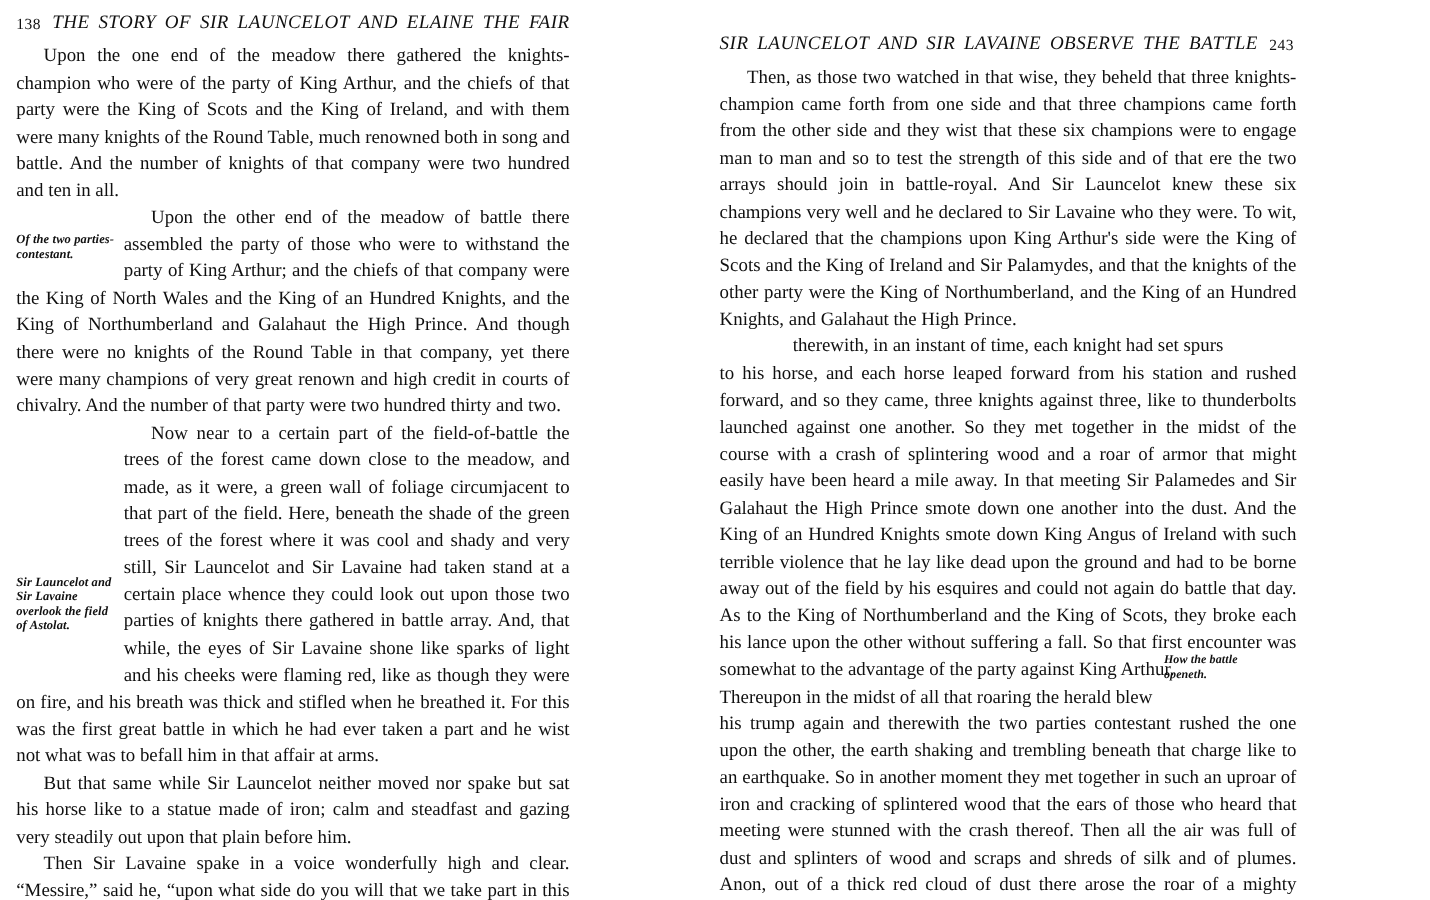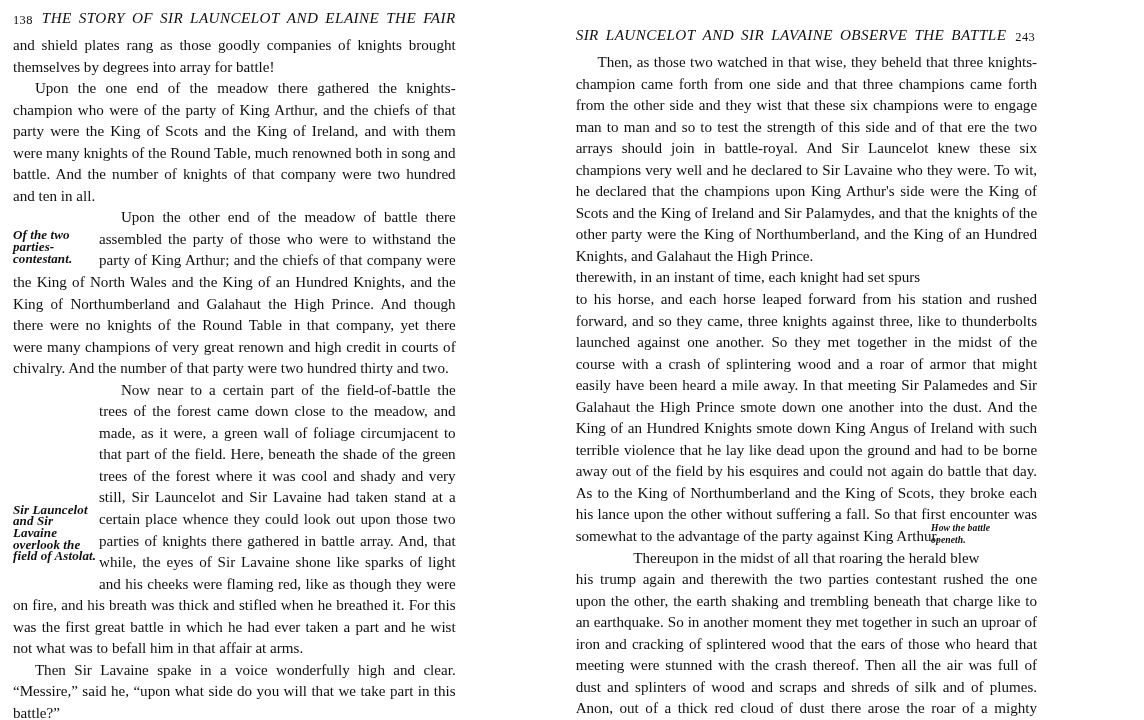--- a/index.html
+++ b/index.html
@@ -83,21 +83,21 @@
     width: 86px;
     height: 64.6px;
     shape-outside: margin-box;
   }
   .wrap-left .mnote {
     position: absolute;
     left: 0;
     width: 84px;
     font-style: italic;
     font-weight: bold;
-    font-size: 13px;
+    font-size: 10px;
     line-height: 11.6px;
     letter-spacing: 0.1px;
     text-indent: 0;
     text-align: left;
   }
   .mnote-a { top: 22px; }
   .mnote-b { top: 21px; }
 
   
   .snote {
@@ -123,66 +123,66 @@
 
   <div class="page page-left">
 
     <div class="runhead runhead-left">
       <span class="folio folio-left">138</span>
       <span class="runhead-title"><span class="w">THE</span><span class="w">STORY</span><span class="w">OF</span><span class="w">SIR</span><span class="w">LAUNCELOT</span><span class="w">AND</span><span class="w">ELAINE</span><span class="w">THE</span><span class="w">FAIR</span></span>
     </div>
 
     <div class="col">
 
-      <p class="noindent">and shield plates rang as those goodly companies of knights brought themselves by degrees into array for battle!</p>
 
       <p>Upon the one end of the meadow there gathered the knights-champion who were of the party of King Arthur, and the chiefs of that party were the King of Scots and the King of Ireland, and with them were many knights of the Round Table, much renowned both in song and battle. And the number of knights of that company were two hundred and ten in all.</p>
 
       <p class="wrap-left">
         <span class="shim"></span>
         <span class="mnote mnote-a">Of the two parties-contestant.</span>
         <span>Upon the other end of the meadow of battle there assembled the party of those who were to withstand the party of King Arthur; and the chiefs of that company were the King of North Wales and the King of an Hundred Knights, and the King of Northumberland and Galahaut the High Prince. And though there were no knights of the Round Table in that company, yet there were many champions of very great renown and high credit in courts of chivalry. And the number of that party were two hundred thirty and two.</span>
       </p>
 
       <p class="wrap-left">
         <span class="shim" style="height:107.8px;margin-top:86.2px"></span>
         <span class="mnote mnote-b" style="top:124px">Sir Launcelot and Sir Lavaine overlook the field of Astolat.</span>
         <span>Now near to a certain part of the field-of-battle the trees of the forest came down close to the meadow, and made, as it were, a green wall of foliage circumjacent to that part of the field. Here, beneath the shade of the green trees of the forest where it was cool and shady and very still, Sir Launcelot and Sir Lavaine had taken stand at a certain place whence they could look out upon those two parties of knights there gathered in battle array. And, that while, the eyes of Sir Lavaine shone like sparks of light and his cheeks were flaming red, like as though they were on fire, and his breath was thick and stifled when he breathed it. For this was the first great battle in which he had ever taken a part and he wist not what was to befall him in that affair at arms.</span>
       </p>
 
+      <p>But that same while Sir Launcelot neither moved nor spake but sat his horse like to a statue made of iron; calm and steadfast and gazing very steadily out upon that plain before him.</p>
 
       <p>Then Sir Lavaine spake in a voice wonderfully high and clear. “Messire,” said he, “upon what side do you will that we take part in this battle?”</p>
 
       <p>Quoth Sir Launcelot: “To neither party do I yet will that we shall join us. Rather let us wait a while and observe the issue of this battle, and when we behold that one side is about to lose in the battle then will we join with that side. For if so be we aid to bring victory out of defeat for that party, then shall our credit and our glory be magnified in that same degree.” And Sir Lavaine said, “Sir, thou speakest with great wisdom.”</p>
 
     </div>
   </div>
 
   <div class="page page-right">
 
     <div class="runhead runhead-right">
       <span class="runhead-title"><span class="w">SIR</span><span class="w">LAUNCELOT</span><span class="w">AND</span><span class="w">SIR</span><span class="w">LAVAINE</span><span class="w">OBSERVE</span><span class="w">THE</span><span class="w">BATTLE</span></span>
       <span class="folio folio-right">243</span>
     </div>
 
     <div class="col rel">
 
       <p>Then, as those two watched in that wise, they beheld that three knights-champion came forth from one side and that three champions came forth from the other side and they wist that these six champions were to engage man to man and so to test the strength of this side and of that ere the two arrays should join in battle-royal. And Sir Launcelot knew these six champions very well and he declared to Sir Lavaine who they were. To wit, he declared that the champions upon King Arthur's side were the King of Scots and the King of Ireland and Sir Palamydes, and that the knights of the other party were the King of Northumberland, and the King of an Hundred Knights, and Galahaut the High Prince.</p>
 
       <div class="rel">
-        <p class="noindent" style="text-align:left">therewith, in an instant of time, each knight had set spurs</p>
+        <p class="noindent" style="text-align:center">therewith, in an instant of time, each knight had set spurs</p>
         <div class="snote snote-block" style="right:-6px; bottom:2px;">
           <div>How the battle</div>
           <div>openeth.</div>
         </div>
         <p class="noindent">to his horse, and each horse leaped forward from his station and rushed forward, and so they came, three knights against three, like to thunderbolts launched against one another. So they met together in the midst of the course with a crash of splintering wood and a roar of armor that might easily have been heard a mile away. In that meeting Sir Palamedes and Sir Galahaut the High Prince smote down one another into the dust. And the King of an Hundred Knights smote down King Angus of Ireland with such terrible violence that he lay like dead upon the ground and had to be borne away out of the field by his esquires and could not again do battle that day. As to the King of Northumberland and the King of Scots, they broke each his lance upon the other without suffering a fall. So that first encounter was somewhat to the advantage of the party against King Arthur.</p>
       </div>
 
       <div class="rel">
-        <p class="noindent" style="text-align:center">Thereupon in the midst of all that roaring the herald blew</p>
+        <p class="noindent" style="text-align:left">Thereupon in the midst of all that roaring the herald blew</p>
 
         <p class="noindent">his trump again and therewith the two parties contestant rushed the one upon the other, the earth shaking and trembling beneath that charge like to an earthquake. So in another moment they met together in such an uproar of iron and cracking of splintered wood that the ears of those who heard that meeting were stunned with the crash thereof. Then all the air was full of dust and splinters of wood and scraps and shreds of silk and of plumes. Anon, out of a thick red cloud of dust there arose the roar of a mighty battle; the shouts of men, the neighing of horses, the crash of blows and the groans of those who fell. At times, some knight would</p>
       </div>
 
     </div>
   </div>
 
 </div>
 
 </body></html>

